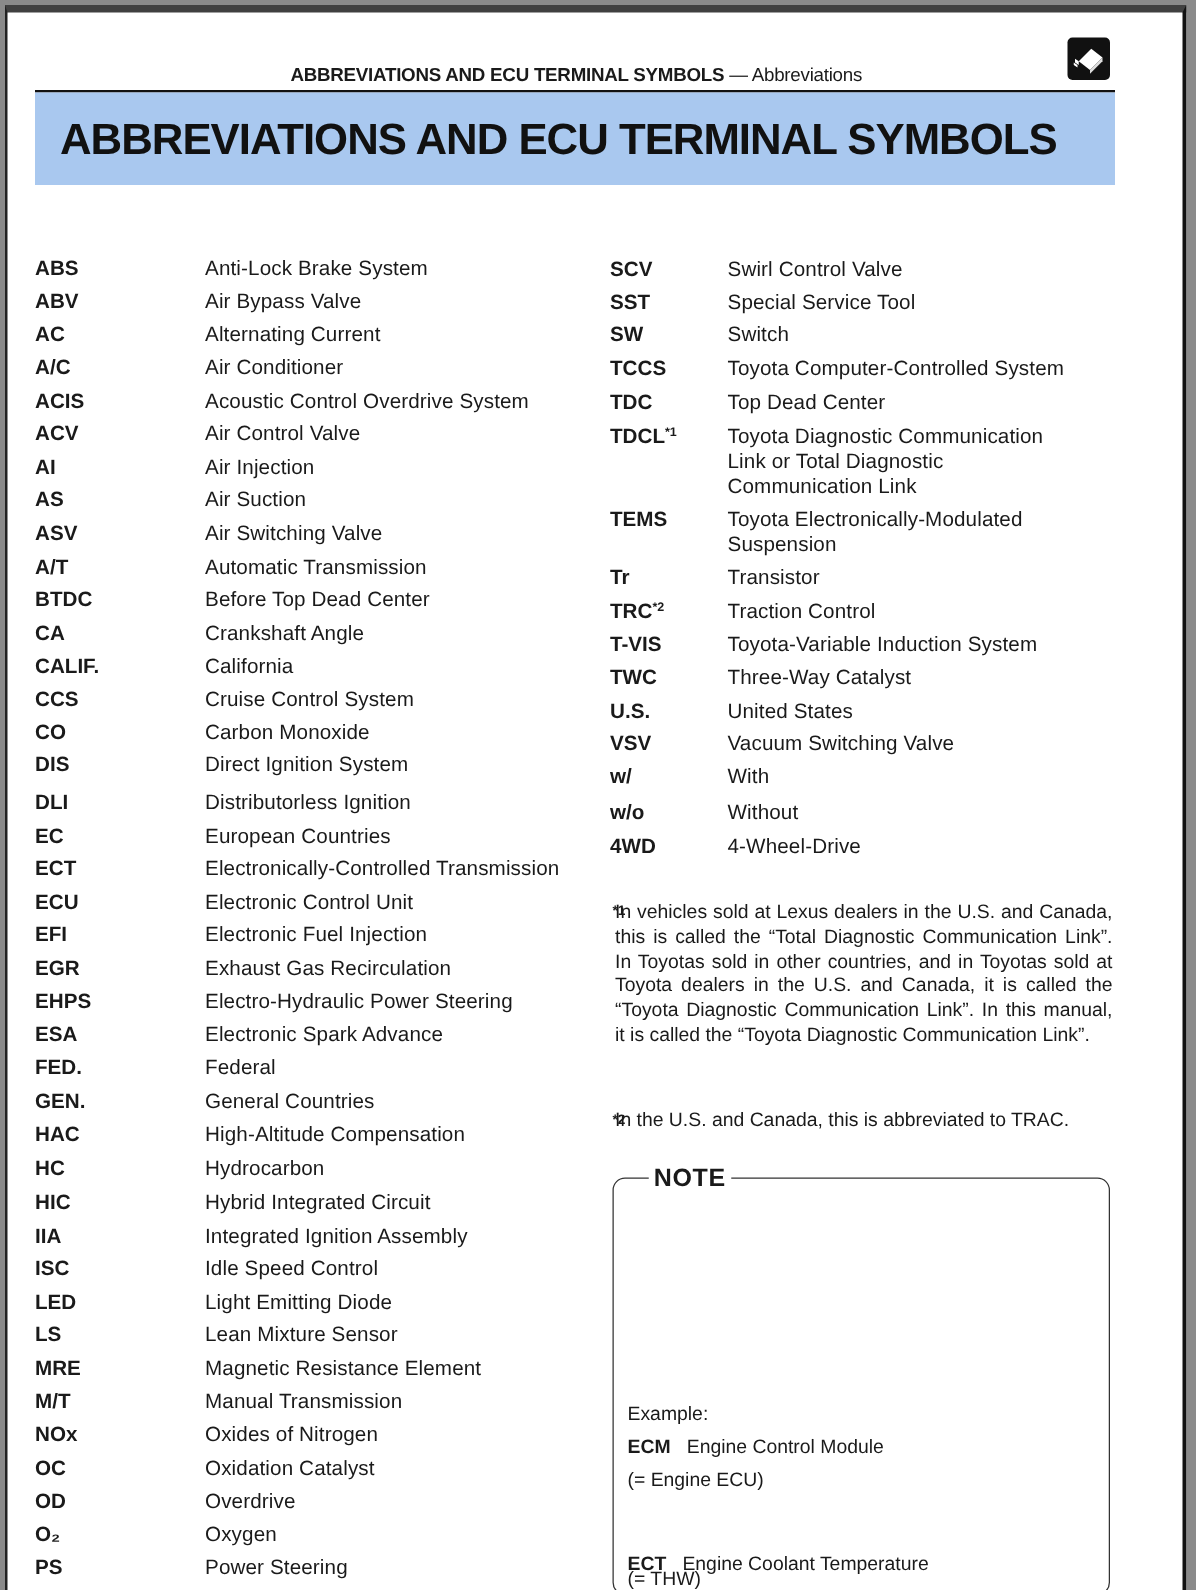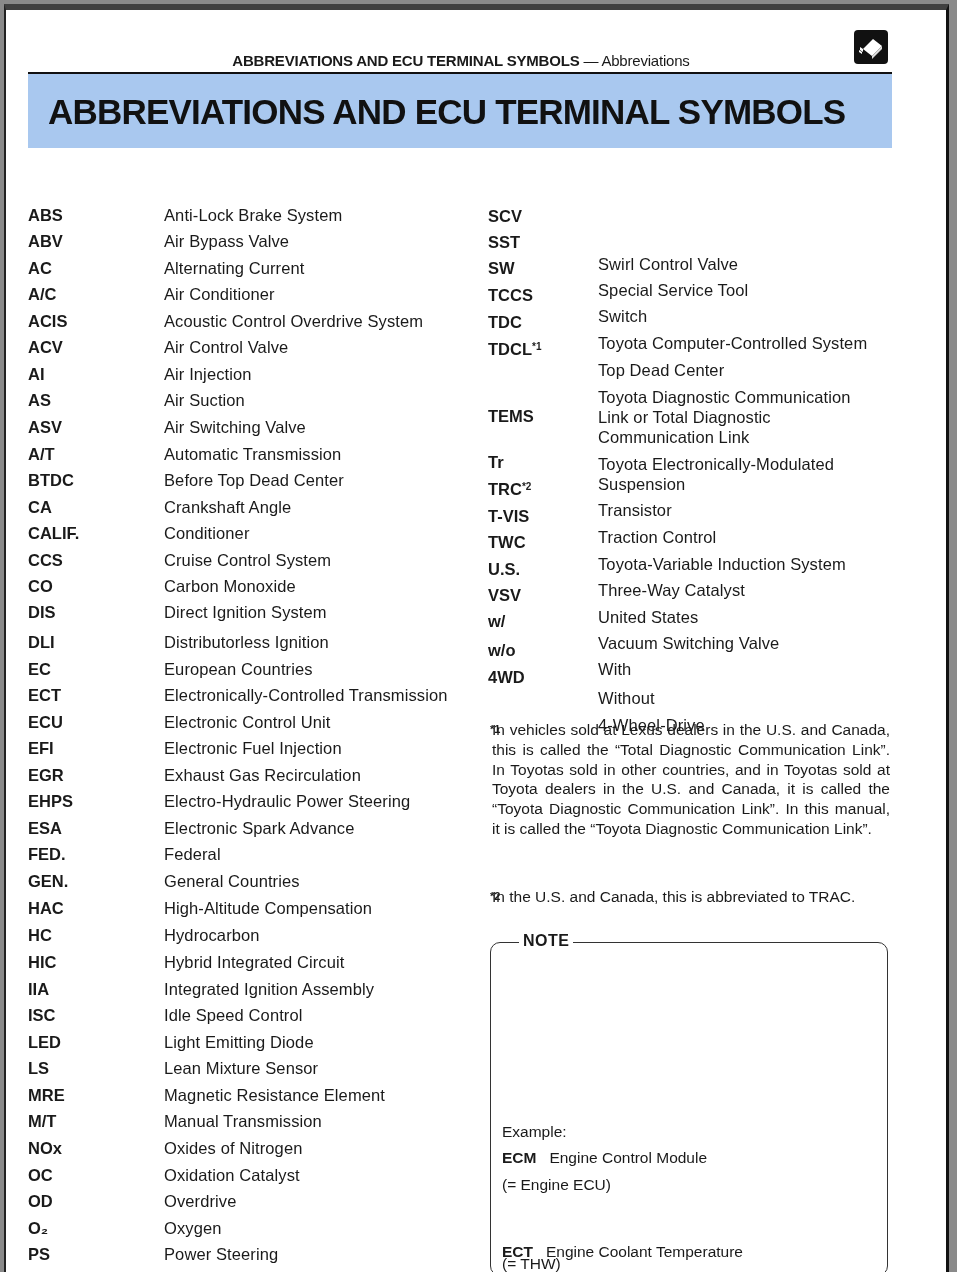--- a/index.html
+++ b/index.html
@@ -42,34 +42,34 @@
     position: absolute; left: 22px; top: 148px; font-size: 25px; font-weight: bold;
     letter-spacing: -0.5px; color: #111;
   }
   .entry { position: absolute; font-size: 16.5px; line-height: 20px; }
   .entry .abbr { position: absolute; left: 0; font-weight: bold; white-space: nowrap; }
   .entry .abbr sup { font-size: 10px; vertical-align: top; position: relative; top: -2px; }
   .entry .def { position: absolute; white-space: nowrap; letter-spacing: 0.1px; }
   .left-col .entry { left: 22px; }
   .left-col .entry .def { left: 95px; margin-left: 41px; }
   .right-col .entry { left: 482px; }
-  .right-col .entry .def { left: 110px; margin-top: 48px; }
+  .right-col .entry .def { left: 94px; }
   .footnote {
     position: absolute; left: 484px; width: 400px; font-size: 15.5px; line-height: 19.8px;
     text-align: justify;
   }
   .footnote .mark { position: absolute; left: 0; top: 0; font-size: 11px; font-weight: bold; }
   .footnote .text { margin-left: 2px; display: block; }
   .note-box {
     position: absolute; left: 484px; top: 932px; width: 398px; height: 334px;
     border: 1.5px solid #333; border-radius: 10px; box-sizing: border-box;
   }
   .note-label {
     position: absolute; left: 28px; top: -11px; background: #fff; padding: 0 4px;
-    font-size: 16px; font-weight: bold; letter-spacing: 0.5px;
+    font-size: 20px; font-weight: bold; letter-spacing: 0.5px;
   }
   .note-body {
     position: absolute; left: 11px; top: 16px; width: 376px; font-size: 15.5px; font-weight: bold;
     line-height: 26.6px; text-align: justify; letter-spacing: 0.6px;
   }
   .note-line { position: absolute; left: 11px; font-size: 15.5px; white-space: nowrap; }
   .note-line .b { font-weight: bold; }
 </style>
 </head>
 <body>
@@ -139,21 +139,21 @@
     <div class="entry" style="top:460px">
         <span class="abbr">BTDC</span>
         <span class="def">Before Top Dead Center</span>
       </div>
     <div class="entry" style="top:487px">
         <span class="abbr">CA</span>
         <span class="def">Crankshaft Angle</span>
       </div>
     <div class="entry" style="top:513px">
         <span class="abbr">CALIF.</span>
-        <span class="def">Conditioner</span>
+        <span class="def">California</span>
       </div>
     <div class="entry" style="top:540px">
         <span class="abbr">CCS</span>
         <span class="def">Cruise Control System</span>
       </div>
     <div class="entry" style="top:566px">
         <span class="abbr">CO</span>
         <span class="def">Carbon Monoxide</span>
       </div>
     <div class="entry" style="top:592px">

